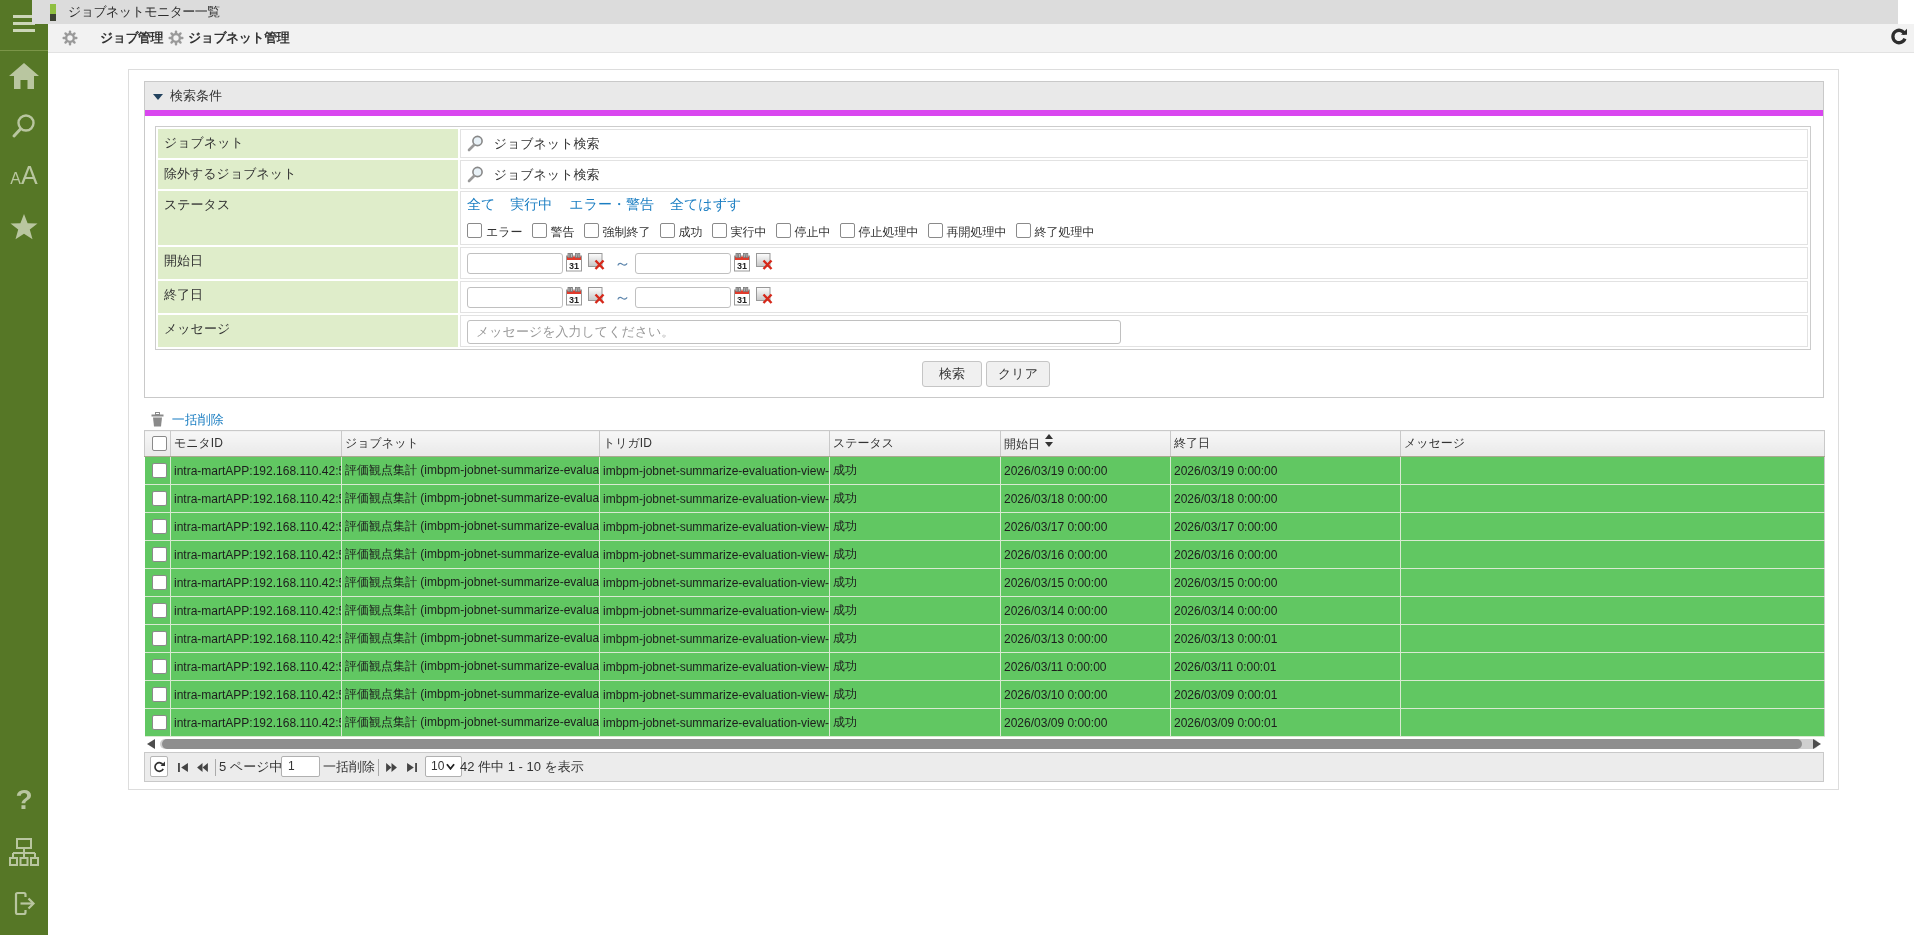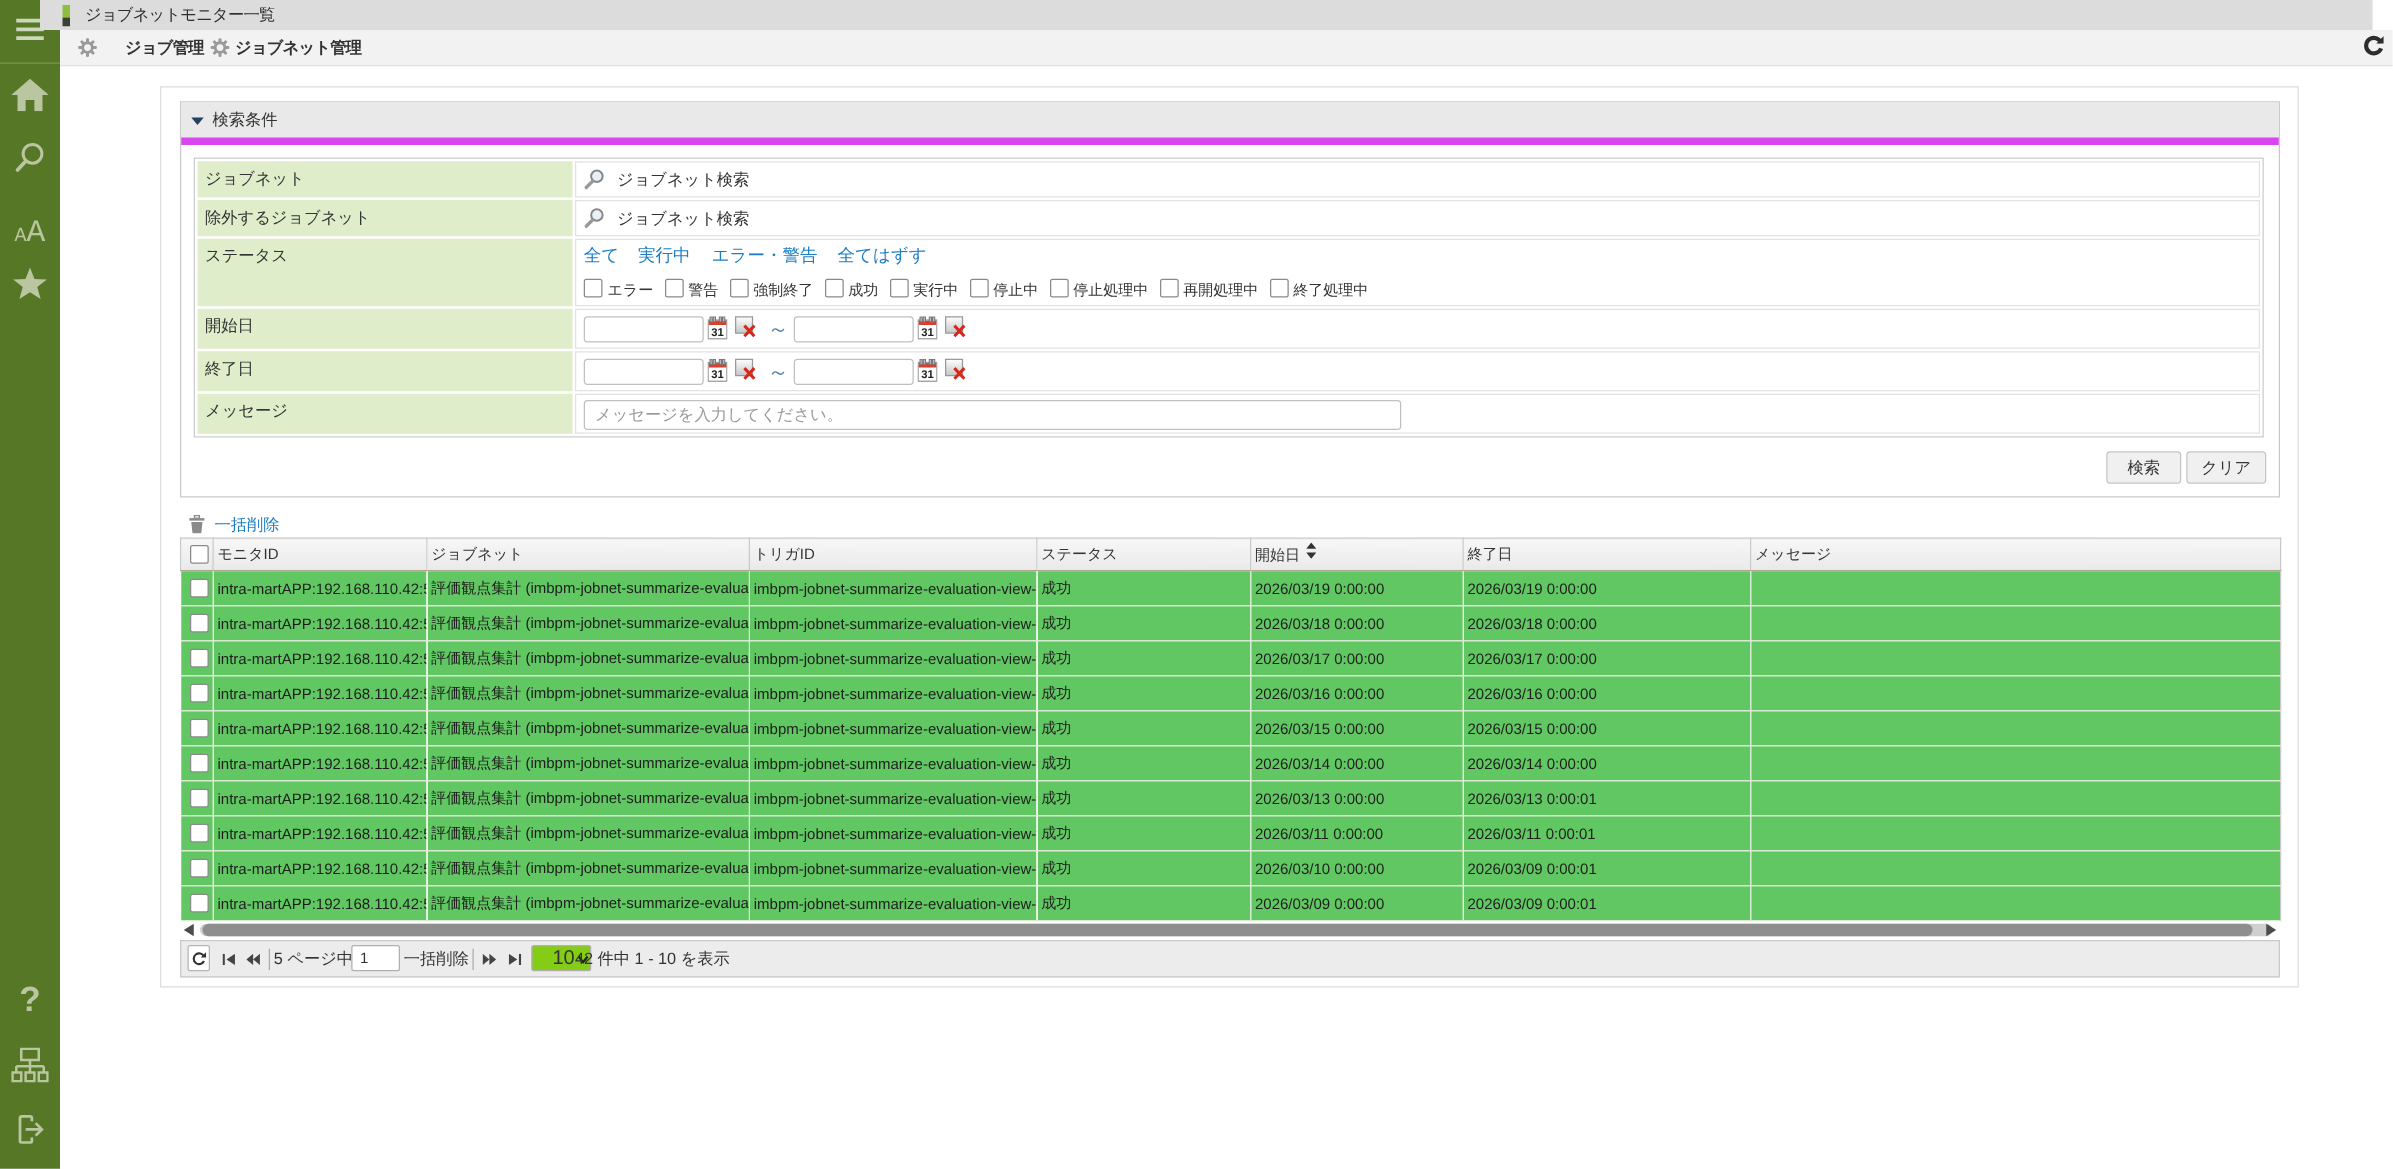--- a/index.html
+++ b/index.html
@@ -35,21 +35,21 @@
 tr.r3 td{height:52px}  tr.r3 td.lab{height:49px}
 tr.r4 td{height:30px}  tr.r4 td.lab{height:27px}
 a{color:#1b7ec2;text-decoration:none}
 .cb{display:inline-block;width:13px;height:13px;background:#fff;border:1px solid #8a8a8a;border-radius:2px;vertical-align:-2px}
 .cbg{margin-right:9px}
 .cbg .cb{margin-right:4px}
 .inp{display:inline-block;background:#fff;border:1px solid #c0c0c0;border-radius:3px;height:22px;vertical-align:middle}
 .di{width:94px;height:19px}
 .tilde{color:#5b84ab;font-size:17px;vertical-align:middle;margin:0 4px 0 8px;font-family:"Liberation Mono",monospace}
 .ph{color:#999;line-height:22px;padding-left:8px}
-.btnrow{text-align:right;margin-top:11px}
+.btnrow{text-align:center;margin-top:11px}
 .btn{display:inline-block;height:24px;line-height:24px;padding:0 14px;background:#f0f0f0;border:1px solid #c5c5c5;border-radius:3px;color:#333;margin-left:4px}
 
 .bulk{position:absolute;left:22px;top:341px;height:16px}
 
 table.res{position:absolute;left:15px;top:360px;border-collapse:collapse;table-layout:fixed;width:1680px;font-size:12px}
 table.res th{height:25px;background:linear-gradient(#f7f7f7,#e9e9e9);border:1px solid #c9c9c9;font-weight:normal;text-align:left;padding:0 0 0 3px;color:#333;overflow:hidden;white-space:nowrap}
 table.res td{height:27px;background:#61c762;border-right:1px solid #d9ead2;border-bottom:1px solid #d9ead2;padding:0 0 0 3px;overflow:hidden;white-space:nowrap;color:#1d1d1d}
 table.res td.ccb,table.res th.ccb{padding:0;text-align:center}
 table.res .ccb .cb{position:relative;left:2px}
 table.res tr.grow td:last-child{border-right:1px solid #c9c9c9}
@@ -61,39 +61,39 @@
 .thumb{position:absolute;left:18px;top:2px;width:1640px;height:10px;background:#8e8e8e;border-radius:5px}
 .larr{position:absolute;left:3px;top:2px;width:0;height:0;border-top:5px solid transparent;border-bottom:5px solid transparent;border-right:8px solid #4d4d4d}
 .rarr{position:absolute;right:3px;top:2px;width:0;height:0;border-top:5px solid transparent;border-bottom:5px solid transparent;border-left:8px solid #4d4d4d}
 
 .pager{position:absolute;left:15px;top:682px;width:1678px;height:28px;background:#ececec;border:1px solid #c9c9c9;line-height:28px}
 .pgbtn{position:absolute;left:5px;top:3px;width:16px;height:19px;background:#fff;border:1px solid #b5b5b5;border-radius:2px;text-align:center}
 .pgsep{position:absolute;top:6px;width:1px;height:17px;background:#aaa}
 .pgi{position:absolute;top:10px}
 .pgi svg,.pgbtn svg{display:block}
 .pginp{position:absolute;left:136px;top:3px;width:31px;height:19px;background:#fff;border:1px solid #b0b0b0;border-radius:2px;font-size:12px;padding-left:6px;line-height:19px}
-.pgsel{position:absolute;left:280px;top:3px;width:30px;height:19px;background:#84cc16;border:1px solid #b0b0b0;border-radius:2px;font-size:16px;padding-left:16px;line-height:19px;white-space:nowrap}
+.pgsel{position:absolute;left:280px;top:3px;width:30px;height:19px;background:#ffffff;border:1px solid #b0b0b0;border-radius:2px;font-size:12px;padding-left:5px;line-height:19px;white-space:nowrap}
 .pgtxt{position:absolute;top:0}
 </style></head><body>
 
 <div class="sidebar">
  <div class="sb-top"></div>
  <div class="ham">
       <div></div>
       <div></div>
       <div></div>
     </div>
  <div class="sbi" style="top:63px"><svg width="30" height="26" viewBox="0 0 30 26">
         <path d="M15 0 L30 13 L25 13 L25 26 L18.5 26 L18.5 17 L11.5 17 L11.5 26 L5 26 L5 13 L0 13 Z" fill="#b9c6a0"></path>
       </svg></div>
  <div class="sbi" style="top:113px"><svg width="26" height="26" viewBox="0 0 26 26">
         <circle cx="15" cy="10" r="7.5" fill="none" stroke="#b9c6a0" stroke-width="2.4"></circle>
         <line x1="9.5" y1="16" x2="3" y2="23" stroke="#b9c6a0" stroke-width="3" stroke-linecap="round"></line>
       </svg></div>
- <div class="sbi" style="top:172px;font-family:Liberation Mono, monospace"><span style="font-size:16px">A</span><span style="font-size:25px">A</span></div>
+ <div class="sbi" style="top:161px;font-family:Liberation Sans, sans-serif"><span style="font-size:16px">A</span><span style="font-size:25px">A</span></div>
  <div class="sbi" style="top:214px"><svg width="28" height="26" viewBox="0 0 28 26">
         <path d="M14 0 L17.6 9.2 L27.5 9.6 L19.8 15.6 L22.5 25.2 L14 19.8 L5.5 25.2 L8.2 15.6 L0.5 9.6 L10.4 9.2 Z" fill="#b9c6a0"></path>
       </svg></div>
  <div class="sbi" style="top:784px;font-size:28px;font-weight:bold">?</div>
  <div class="sbi" style="top:838px"><svg width="30" height="28" viewBox="0 0 30 28" fill="none" stroke="#b9c6a0" stroke-width="2">
         <rect x="8" y="1" width="14" height="9"></rect>
         <line x1="15" y1="10" x2="15" y2="15"></line>
         <line x1="4" y1="20" x2="4" y2="15"></line>
         <line x1="4" y1="15" x2="26" y2="15"></line>
         <line x1="26" y1="15" x2="26" y2="20"></line>

